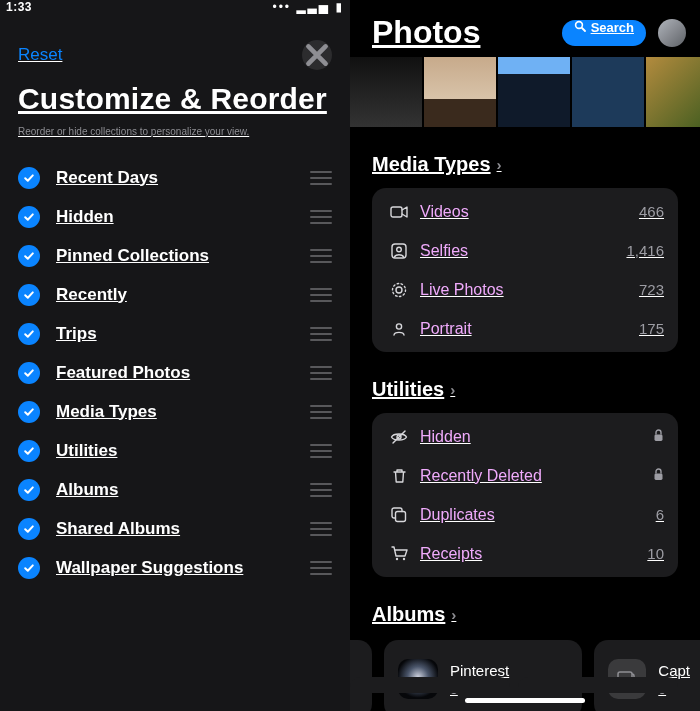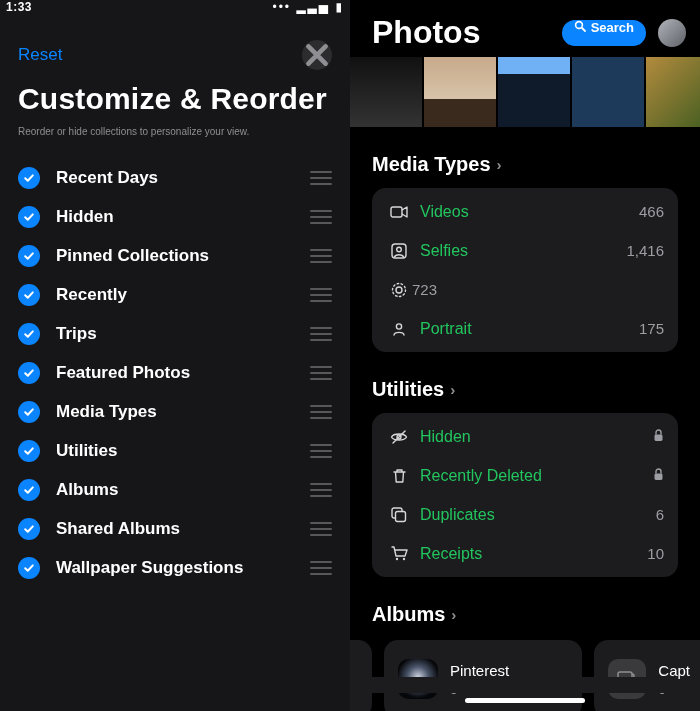--- a/index.html
+++ b/index.html
@@ -1,17 +1,17 @@
 <!DOCTYPE html>
 <html><head>
 <meta charset="utf-8">
 <style>
   * { box-sizing: border-box; margin: 0; padding: 0; }
   html, body { width: 700px; height: 711px; background: #000; font-family: -apple-system, "SF Pro Text", "Helvetica Neue", Arial, sans-serif; color: #fff; overflow: hidden; }
-  .root { display: flex; width: 700px; height: 711px; }
+  .root { display: flex; width: 700px; height: 711px; text-decoration: underline; }
   .left-pane { width: 350px; height: 711px; background: #161618; position: relative; padding: 0 18px; }
   .right-pane { width: 350px; height: 711px; background: #000; position: relative; }
 
   
   .statusbar { position:absolute; top:0; left:0; right:0; height:14px; font-size:12px; color:#fff; padding:0 6px;}
   .statusbar span.time { font-weight:600; letter-spacing:.5px;}
   .statusbar .right-icons { float:right; letter-spacing:2px;}
 
   
   .left-header { display:flex; justify-content:space-between; align-items:center; margin-top:40px; }
@@ -43,21 +43,21 @@
   .thumb.t3 { background:linear-gradient(180deg,#6fb1f4 0%,#6fb1f4 25%,#0f1a2a 25%);}
   .thumb.t4 { background:#1d3a5a;}
   .thumb.t5 { background:linear-gradient(135deg,#b38b3e,#3c5a1e);}
 
   .section-title { font-size:20px; font-weight:700; margin-top:26px; display:flex; align-items:center; gap:6px;}
   .chevron { color:#8e8e93; font-size:15px; font-weight:700;}
 
   .inset-list { background:#1c1c1e; border-radius:14px; margin-top:12px; margin-right:22px; padding:4px 0;}
   .inset-row { display:flex; align-items:center; height:39px; padding:0 14px;}
   .inset-icon { width:26px; display:flex; align-items:center; justify-content:center; color:#d7d7db;}
-  .inset-label { flex:1; font-size:16px; color:#22c55e; margin-left:8px;}
+  .inset-label { flex:1; font-size:16px; color:#f0abfc; margin-left:8px;}
   .inset-value { color:#9d9da4; font-size:15px;text-align:center;}
   .lock { color:#9d9da4; font-size:13px;}
 
   .albums-row-wrap { margin-top:14px; display:flex; gap:12px; margin-left:-22px;}
   .album-card { background:#1c1c1e; border-radius:14px; height:78px; display:flex; align-items:center; padding:8px 14px; gap:12px; flex-shrink:0;}
   .album-card.partial-left { width:22px; padding:0; border-radius:0 14px 14px 0;}
   .album-card.main { width:198px;}
   .album-card.right { width:110px; border-radius:14px 0 0 14px;}
   .album-thumb { width:40px; height:40px; border-radius:10px; background:radial-gradient(circle at 50% 45%, #cfd3e0 0%, #4a556a 35%, #06070a 70%);}
   .album-thumb.placeholder { background:#3a3a3c; display:flex; align-items:center; justify-content:center; color:#8e8e93;}
@@ -289,20 +289,21 @@
             <div class="inset-label">Selfies</div>
             <div class="inset-value">1,416</div>
           </div>
           <div class="inset-row">
             <div class="inset-icon">
               <svg width="16" height="16" viewBox="0 0 16 16">
                 <circle cx="8" cy="8" r="3" stroke="#d7d7db" stroke-width="1.4" fill="none" stroke-linecap="round" stroke-linejoin="round"></circle>
                 <circle cx="8" cy="8" r="6.5" stroke="#d7d7db" stroke-width="1.4" fill="none" stroke-linecap="round" stroke-linejoin="round" stroke-dasharray="1.5 2.5"></circle>
               </svg>
             </div>
+            <div class="inset-label">Live Photos</div>
             <div class="inset-value">723</div>
           </div>
           <div class="inset-row">
             <div class="inset-icon">
               <svg width="16" height="16" viewBox="0 0 16 16">
                 <circle cx="8" cy="5.5" r="2.6" stroke="#d7d7db" stroke-width="1.4" fill="none" stroke-linecap="round" stroke-linejoin="round"></circle>
                 <path d="M3 14 C3.5 10.5 12.5 10.5 13 14" stroke="#d7d7db" stroke-width="1.4" fill="none" stroke-linecap="round" stroke-linejoin="round"></path>
               </svg>
             </div>
             <div class="inset-label">Portrait</div>

